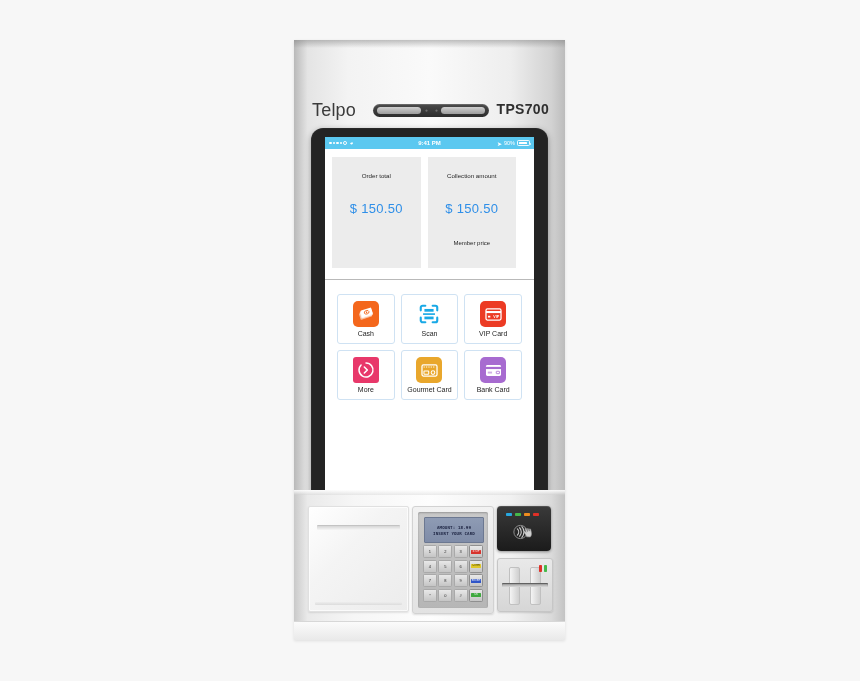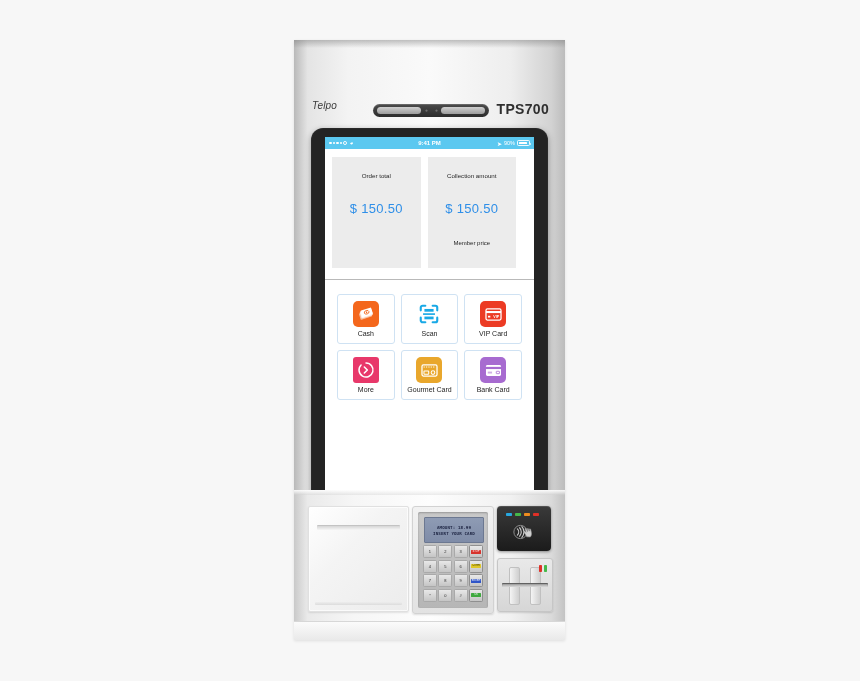--- a/index.html
+++ b/index.html
@@ -21,21 +21,21 @@
   .head{
     position:absolute;left:0;top:0;width:271px;height:450px;
     background:linear-gradient(90deg,#b9b9b9 0%,#e4e4e4 5%,#f3f3f3 20%,#fafafa 50%,#eeeeee 80%,#d2d2d2 95%,#bcbcbc 100%);
   }
   .head-top-shade{
     position:absolute;left:0;top:0;width:271px;height:8px;
     background:linear-gradient(180deg,rgba(120,120,120,.45),rgba(120,120,120,0));
   }
   .brand{
     position:absolute;left:18px;top:60px;
-    font-size:10px;color:#3a3a3a;letter-spacing:.2px;font-weight:400;font-style:italic;
+    font-size:18px;color:#3a3a3a;letter-spacing:.2px;font-weight:400;
   }
   .model{
     position:absolute;right:16px;top:61px;
     font-size:14px;color:#2f2f2f;font-weight:700;letter-spacing:.3px;
   }
   .speaker{
     position:absolute;left:79px;top:64px;width:116px;height:13px;
     border-radius:7px;
     background:linear-gradient(180deg,#4a4a4a,#2c2c2c);
     box-shadow:inset 0 1px 1px rgba(255,255,255,.18);

